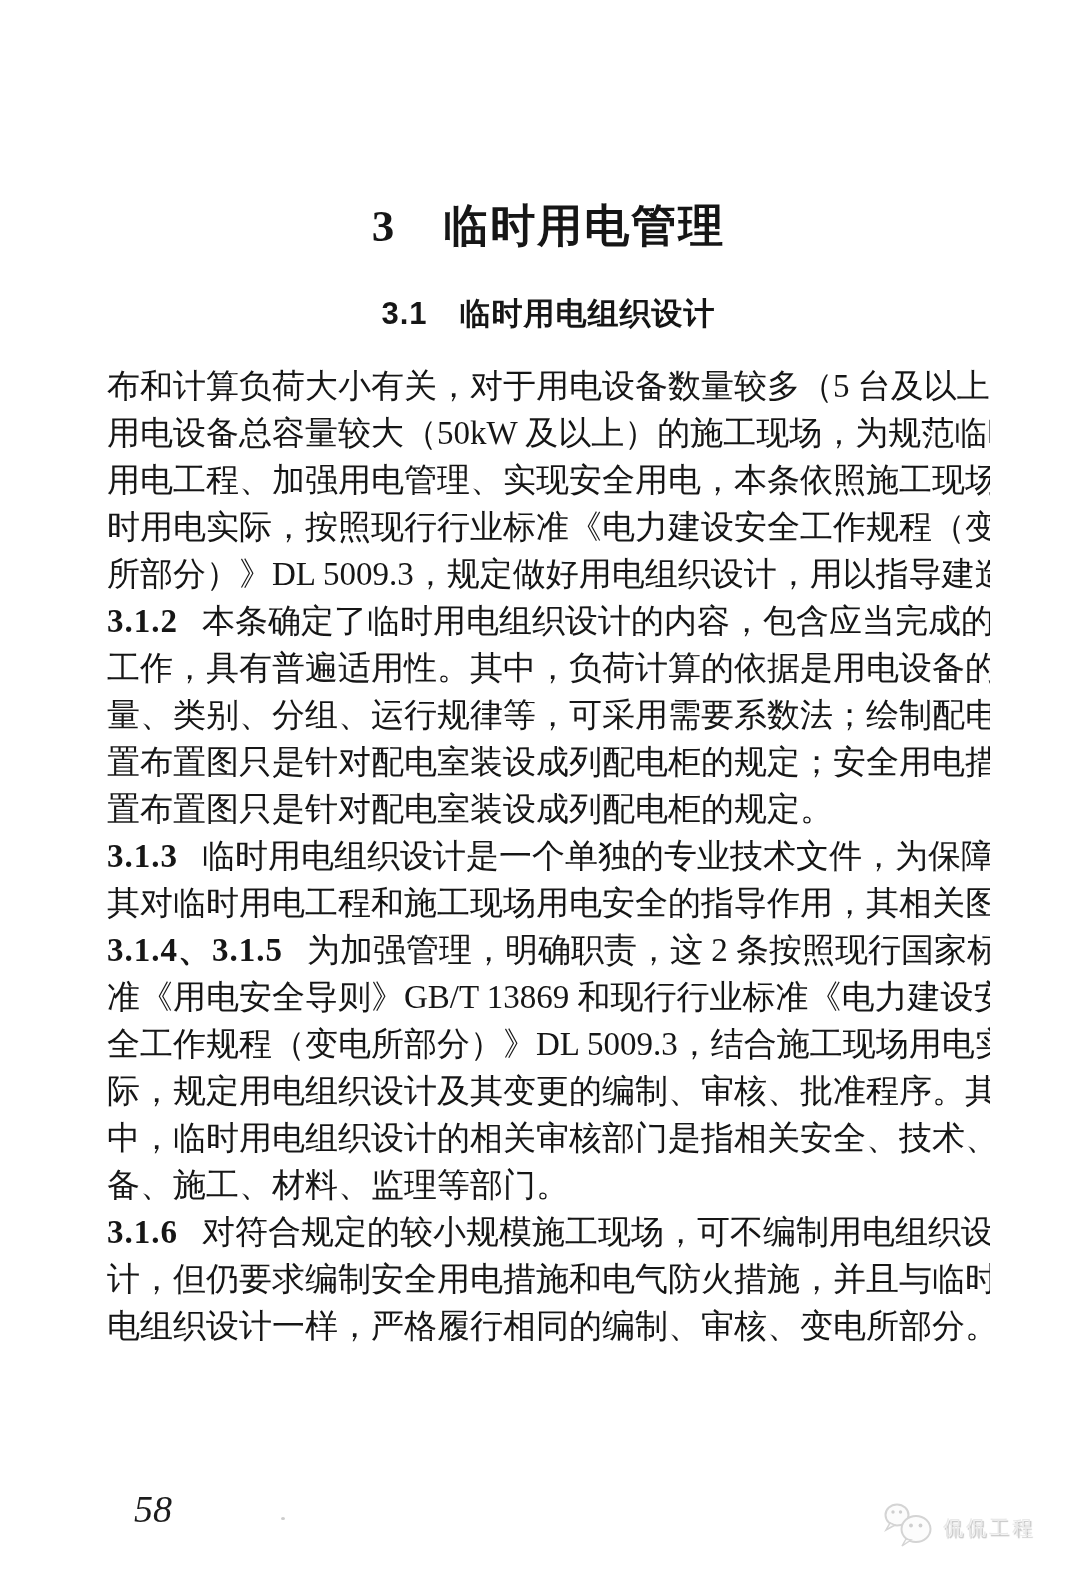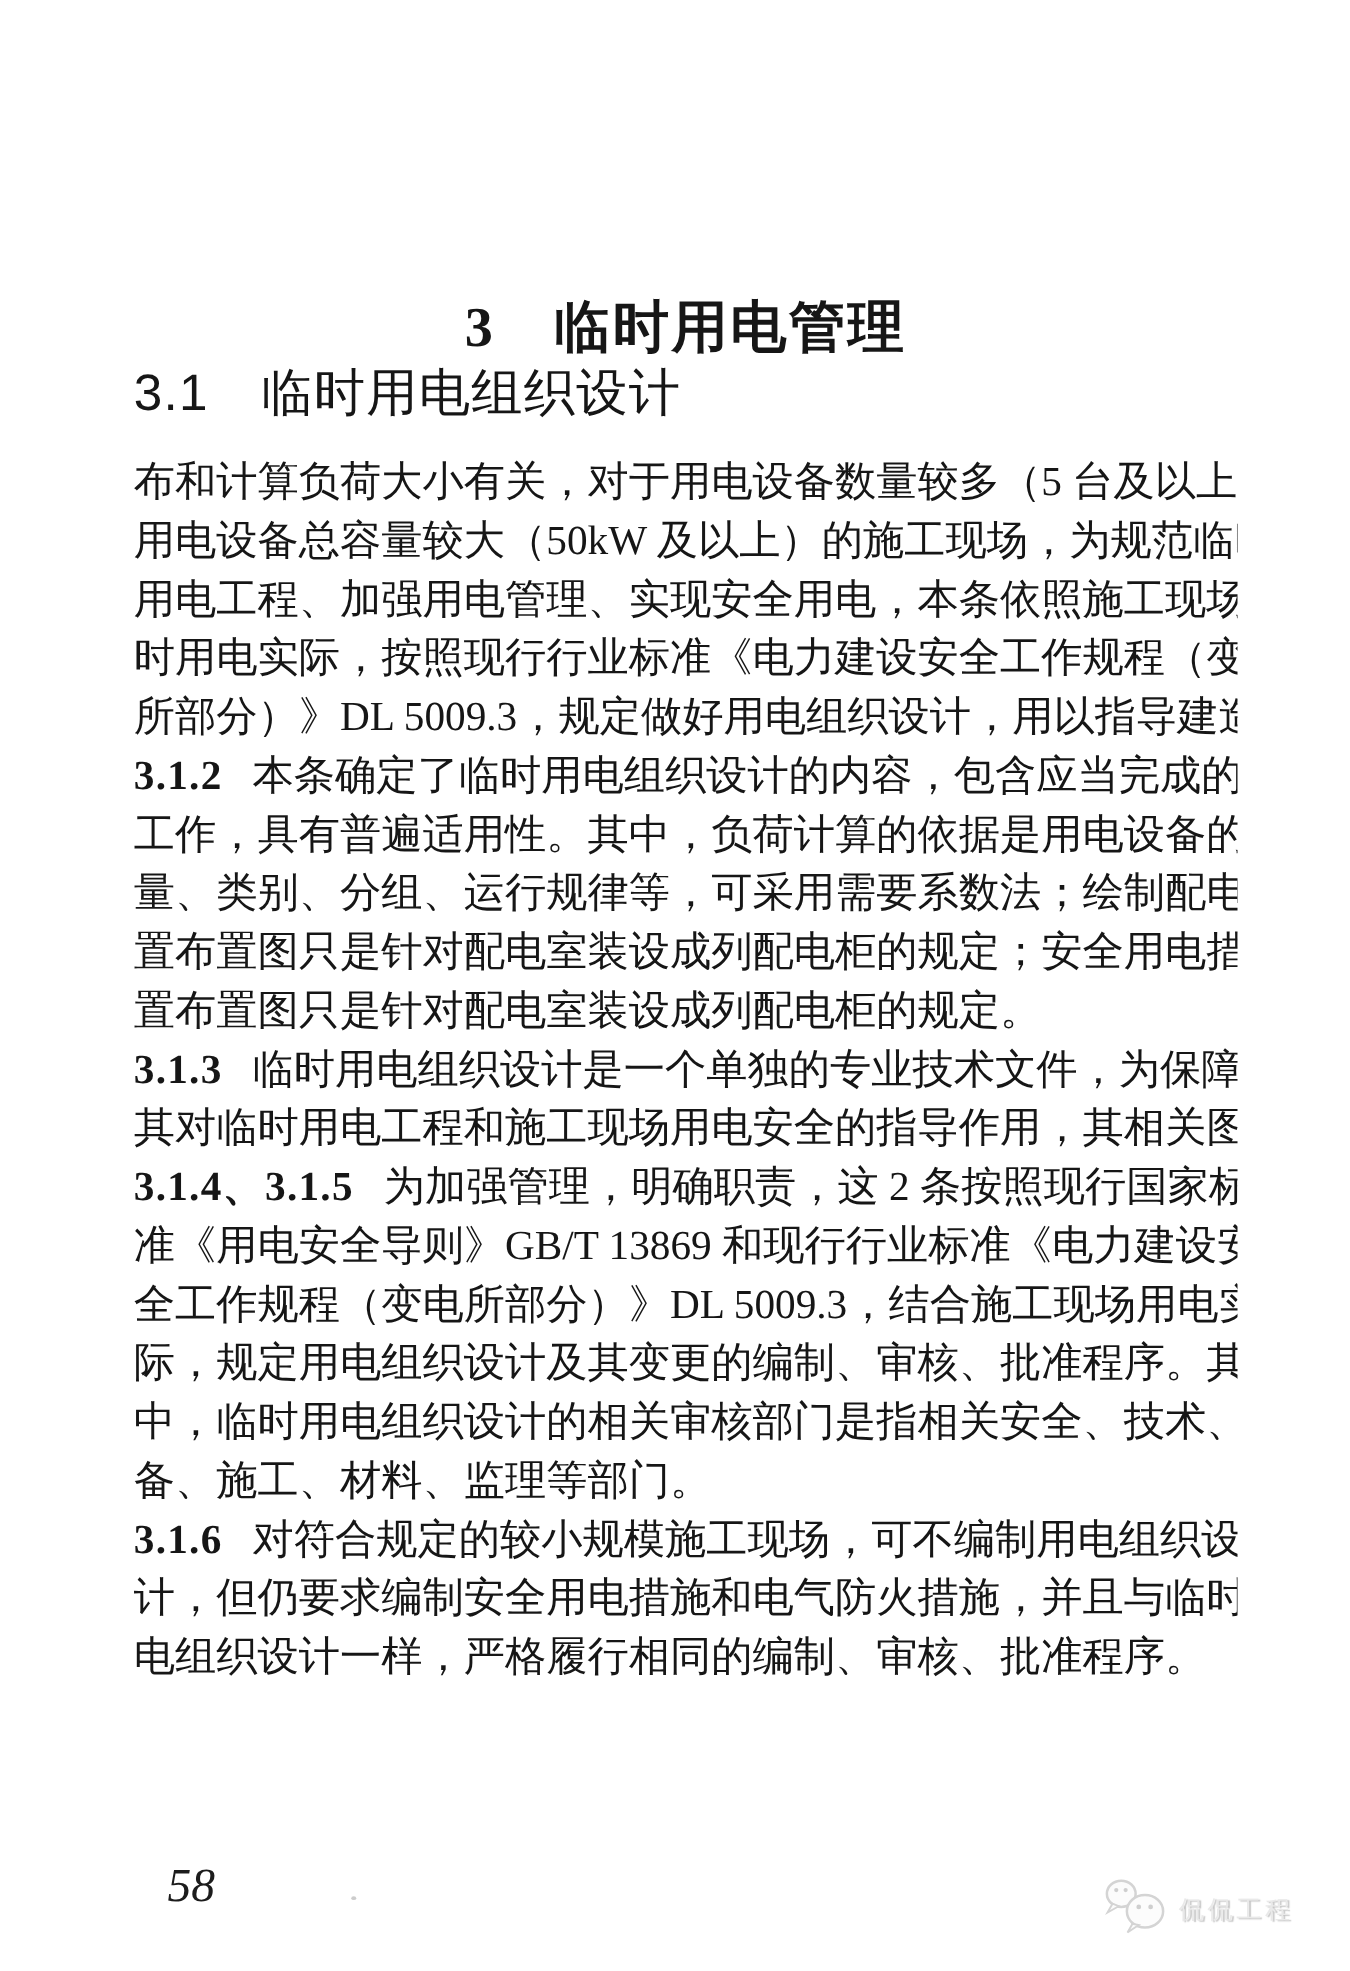--- a/index.html
+++ b/index.html
@@ -17,30 +17,30 @@
     position: absolute;
     top: 198px;
     left: 107px;
     width: 883px;
     text-align: center;
     font-size: 45px;
     line-height: 56px;
     font-weight: bold;
     font-family: "Liberation Serif", serif;
     letter-spacing: 2px;
-    margin-top: 36px;
   }
   .section-heading {
     position: absolute;
     top: 293px;
     left: 107px;
     width: 883px;
-    font-size: 41px;
+    text-align: center;
+    font-size: 31px;
     line-height: 42px;
-    font-weight: normal;
+    font-weight: bold;
     font-family: "Liberation Sans", sans-serif;
     letter-spacing: 1px;
   }
   .body-text {
     position: absolute;
     top: 363px;
     left: 107px;
     width: 883px;
     overflow: hidden;
   }
@@ -137,21 +137,21 @@
       <div class="body-line">准《用电安全导则》GB/T 13869 和现行行业标准《电力建设安</div>
       <div class="body-line">全工作规程（变电所部分）》DL 5009.3，结合施工现场用电实</div>
       <div class="body-line">际，规定用电组织设计及其变更的编制、审核、批准程序。其</div>
       <div class="body-line">中，临时用电组织设计的相关审核部门是指相关安全、技术、设</div>
       <div class="body-line last">备、施工、材料、监理等部门。</div>
     </div>
 
     <div>
       <div class="body-line"><span class="clause-num">3.1.6</span><span>对符合规定的较小规模施工现场，可不编制用电组织设</span></div>
       <div class="body-line">计，但仍要求编制安全用电措施和电气防火措施，并且与临时用</div>
-      <div class="body-line last">电组织设计一样，严格履行相同的编制、审核、批准程序。</div>
+      <div class="body-line last">电组织设计一样，严格履行相同的编制、审核、变电所部分。</div>
     </div>
 
   </div>
 
   <div class="page-number">58</div>
 
   <div class="speck"></div>
 
   <div class="watermark">
     <span>

